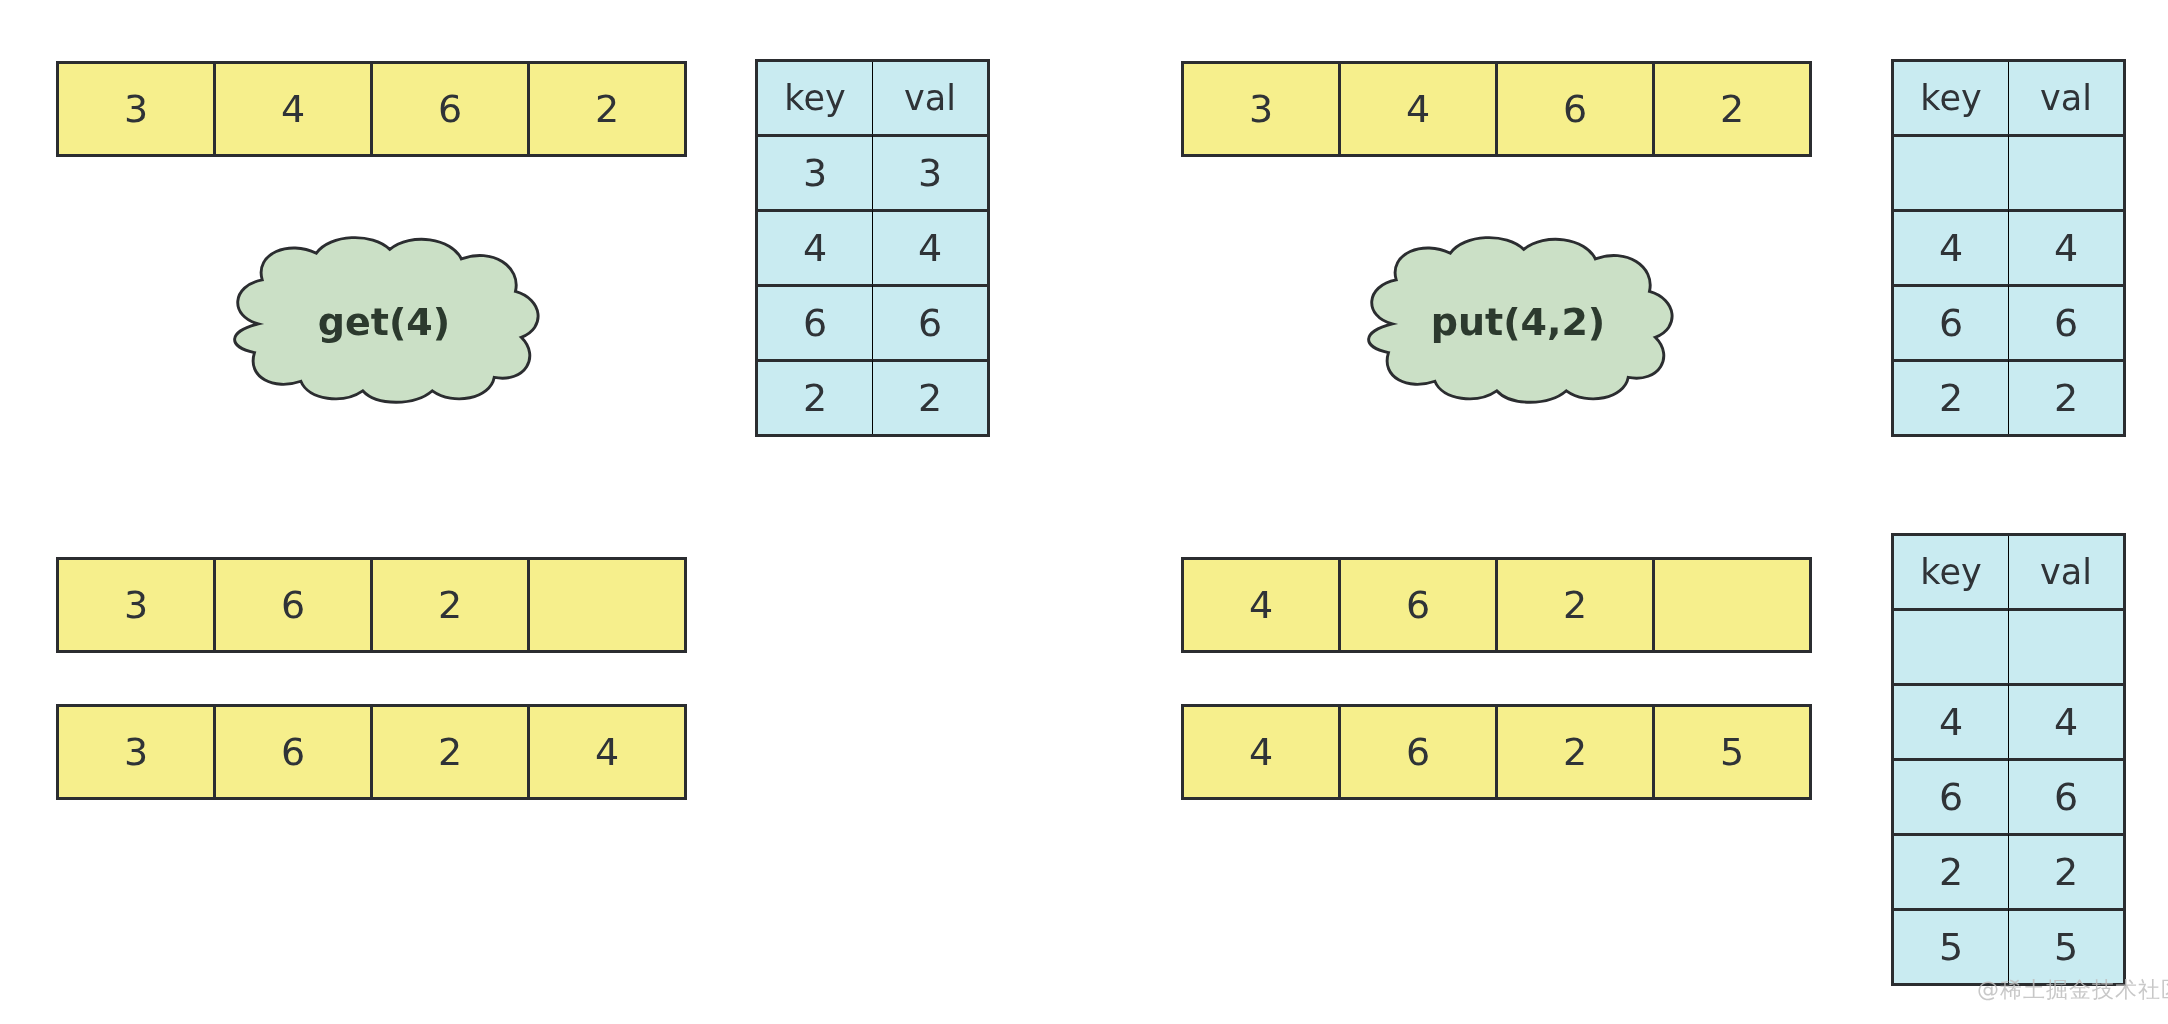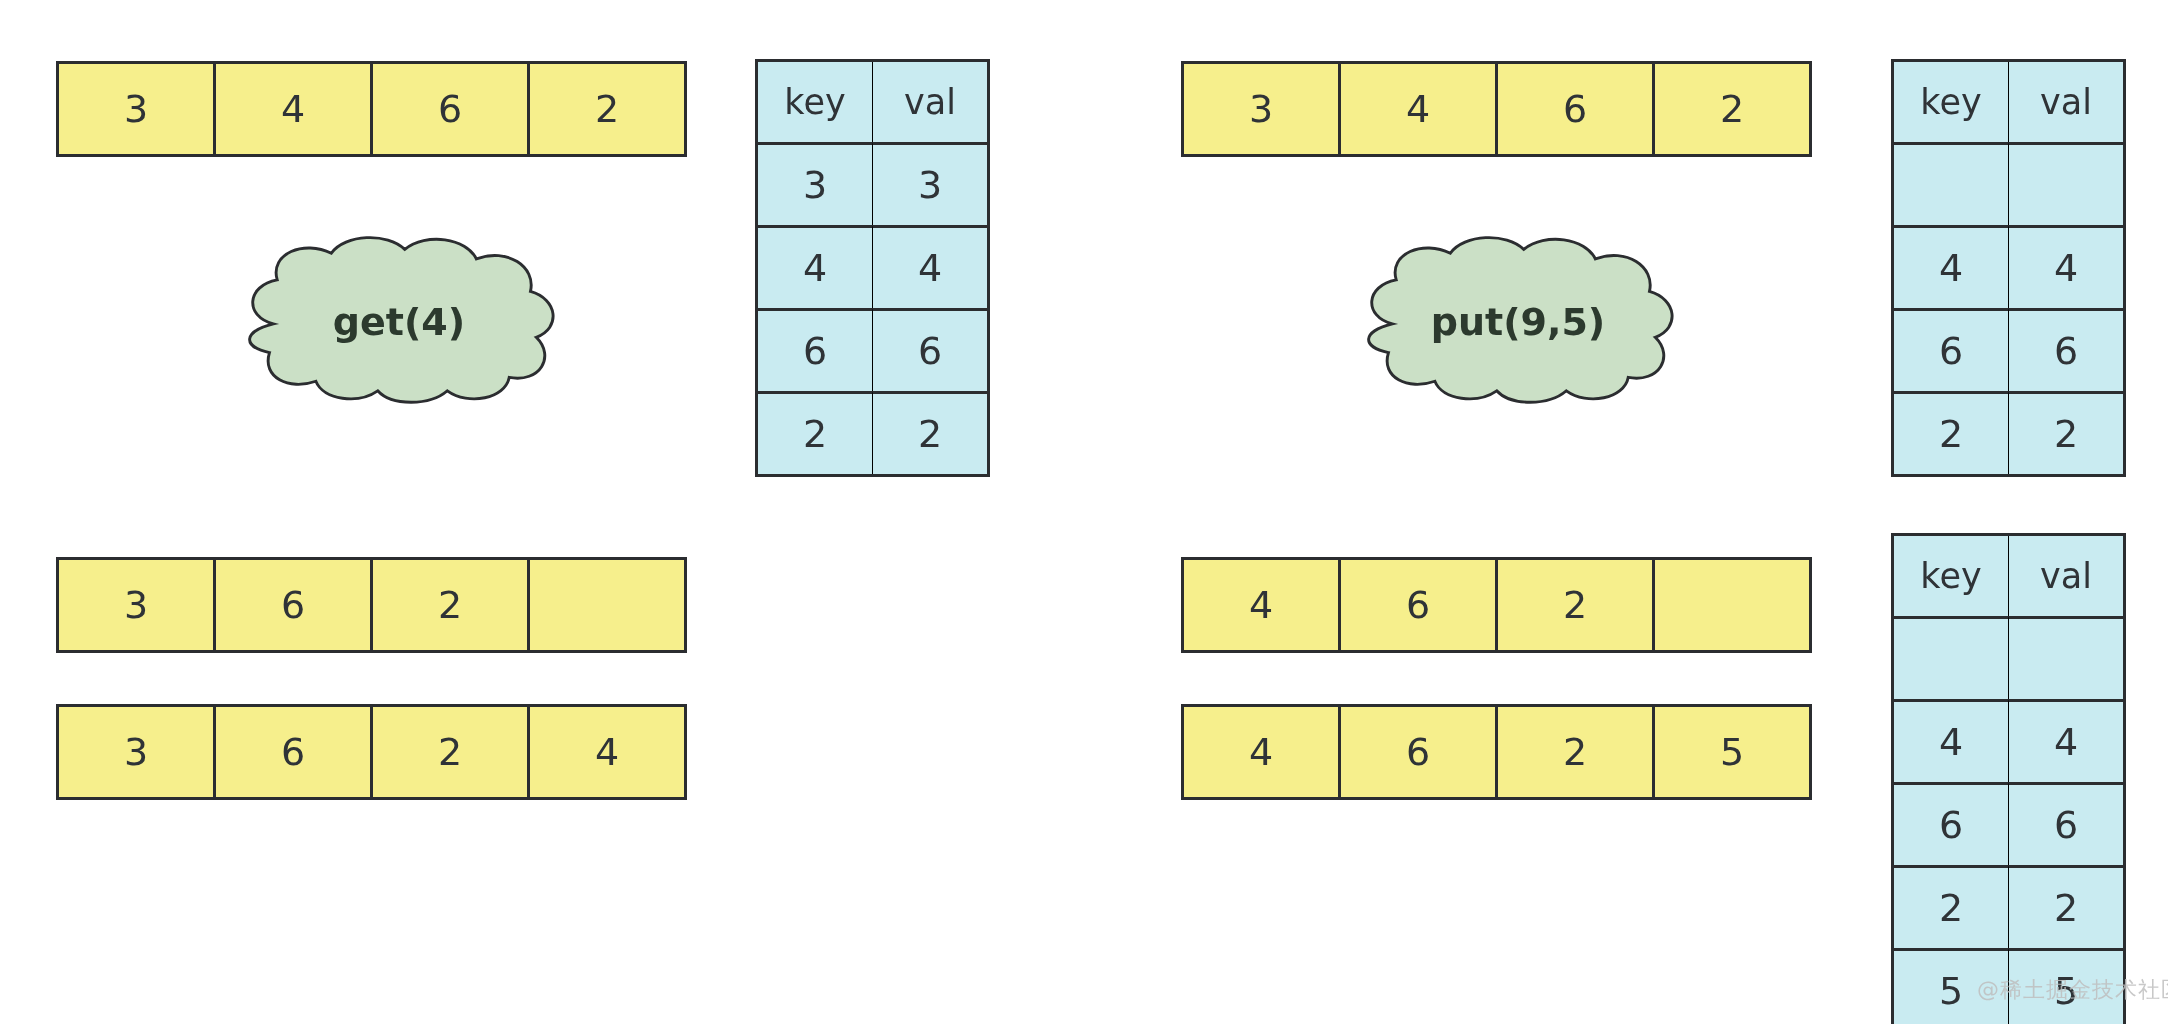--- a/index.html
+++ b/index.html
@@ -12,37 +12,37 @@
   
   .array{position:absolute;display:flex;background:#F6EF8C;border:3px solid #2b2d30;box-sizing:content-box;}
   .array .cell{width:154px;height:90px;display:flex;align-items:center;justify-content:center;
     font-size:38px;color:#2f3337;}
   .array .cell + .cell{border-left:3px solid #2b2d30;}
 
   
   .kvtable{position:absolute;background:#C9EBF1;border:3px solid #2b2d30;}
   .kvrow{display:flex;}
   .kvrow + .kvrow .kvcell{border-top:3px solid #2b2d30;}
-  .kvcell{width:114px;height:80px;display:flex;align-items:center;justify-content:center;
+  .kvcell{width:114px;height:72px;display:flex;align-items:center;justify-content:center;
     font-size:38px;color:#2f3337;}
   .kvcell + .kvcell{border-left:1px solid #000000;}
   .kvrow.header .kvcell{font-size:35px;}
 
   
   .cloud{position:absolute;width:348px;height:172px;}
   .cloud svg{display:block;width:100%;height:100%;}
   .cloud .cloud-label{position:absolute;inset:0;display:flex;align-items:center;justify-content:center;
     font-size:38px;font-weight:600;color:#2c3a2e;}
 
   .watermark{position:absolute;left:1977px;top:975px;font-size:22px;color:#bfbfbf;opacity:.85;
     letter-spacing:1px;z-index:5;white-space:nowrap;}
 
   
   #arr-left-initial{left:56px;top:61px;}
-  #cloud-left{left:225px;top:236px;}
+  #cloud-left{left:210px;top:236px;}
   #table-left{left:755px;top:59px;}
   #arr-left-step1{left:56px;top:557px;}
   #arr-left-step2{left:56px;top:704px;}
 
   #arr-right-initial{left:1181px;top:61px;}
   #cloud-right{left:1344px;top:236px;}
   #table-right-before{left:1891px;top:59px;}
   #arr-right-step1{left:1181px;top:557px;}
   #arr-right-step2{left:1181px;top:704px;}
   #table-right-after{left:1891px;top:533px;}
@@ -113,21 +113,21 @@
     <div class="cell">2</div>
   </div>
 
   <div class="cloud" id="cloud-right">
     <svg viewBox="0 0 360 180" preserveAspectRatio="none">
       <path d="M 50,92 C 20,84 22,52 54,46 C 46,18 82,4 110,18 C 124,-2 168,-4 186,14
                C 208,-4 250,2 260,24 C 292,12 322,32 316,58 C 344,66 348,96 322,106
                C 342,126 326,154 294,148 C 290,170 252,178 230,162 C 212,178 172,178 158,162
                C 138,176 102,172 94,152 C 66,162 38,148 46,122 C 18,116 18,100 50,92 Z" fill="#CBE0C6" stroke="#2b2d30" stroke-width="3"></path>
     </svg>
-    <div class="cloud-label">put(9,5)</div>
+    <div class="cloud-label">put(4,2)</div>
   </div>
 
   <div class="kvtable" id="table-right-before">
     <div class="kvrow header">
       <div class="kvcell">key</div>
       <div class="kvcell">val</div>
     </div>
     <div class="kvrow">
       <div class="kvcell"></div>
       <div class="kvcell"></div>

